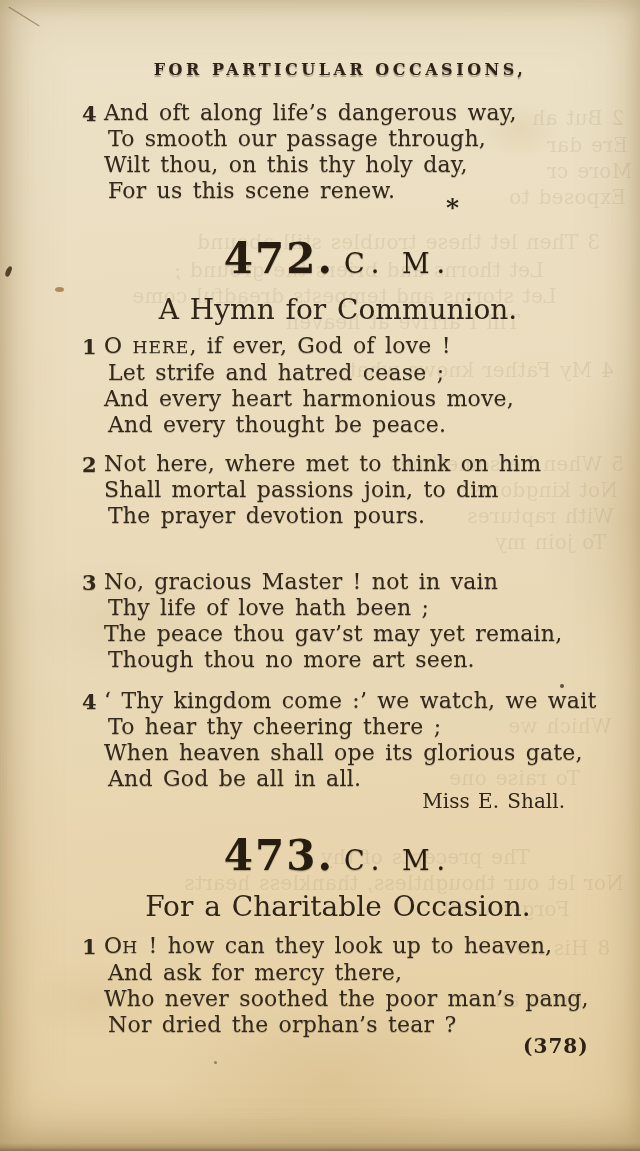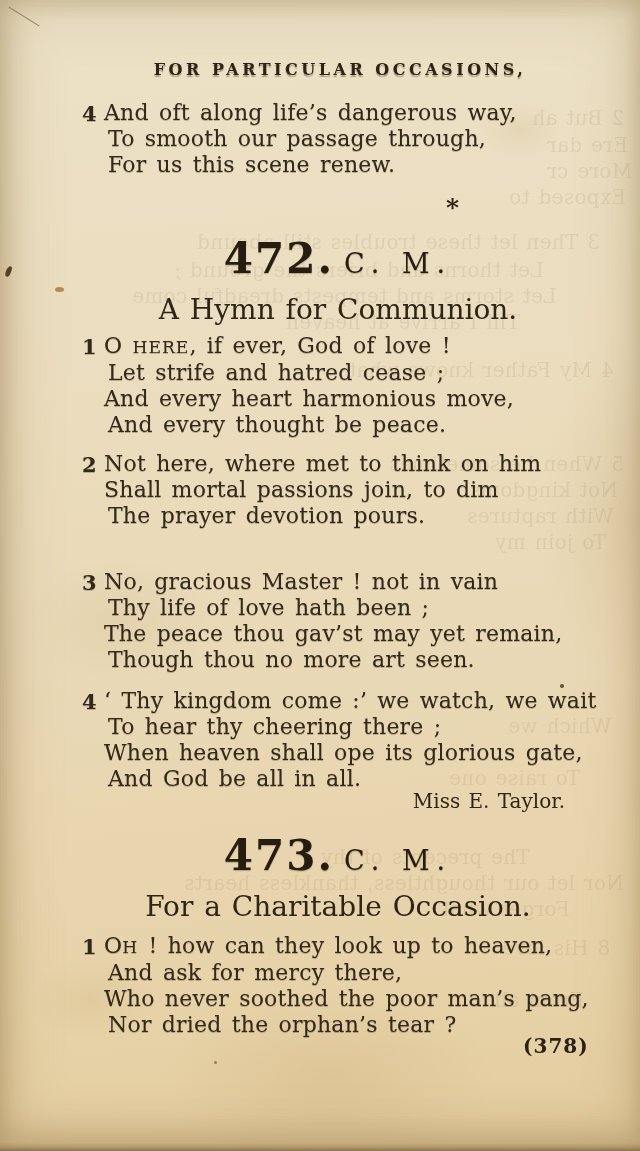--- a/index.html
+++ b/index.html
@@ -109,20 +109,21 @@
       <div class="ghost" style="top: 936px; right: 30px;">8 His love</div>
       <div class="ghost" style="top: 988px; right: 56px;">From all</div>
     </div>
 
   <div class="ink running-header">FOR PARTICULAR OCCASIONS,</div>
 
   <div class="ink stanza" style="top:100px">
       <span class="vnum">4</span>
       <div class="vline">And oft along life’s dangerous way,</div>
       <div class="vline indent">To smooth our passage through,</div>
+      <div class="vline">Wilt thou, on this thy holy day,</div>
       <div class="vline indent">For us this scene renew.</div>
     </div>
 
   <div class="ink fstar">*</div>
 
   <div class="ink hymn-heading" style="top:238px">
     <span class="hymn-number">472.</span><span class="hymn-meter">C. M.</span>
   </div>
   <div class="ink hymn-subtitle" style="top:296px">A Hymn for Communion.</div>
 
@@ -147,21 +148,21 @@
       <div class="vline indent">Though thou no more art seen.</div>
     </div>
   <div class="ink stanza" style="top:688px">
       <span class="vnum">4</span>
       <div class="vline">‘ Thy kingdom come :’ we watch, we wait</div>
       <div class="vline indent">To hear thy cheering there ;</div>
       <div class="vline">When heaven shall ope its glorious gate,</div>
       <div class="vline indent">And God be all in all.</div>
     </div>
 
-  <div class="ink attribution">Miss E. Taylor.</div>
+  <div class="ink attribution">Miss E. Shall.</div>
 
   <div class="ink hymn-heading" style="top:835px">
     <span class="hymn-number">473.</span><span class="hymn-meter">C. M.</span>
   </div>
   <div class="ink hymn-subtitle" style="top:893px">For a Charitable Occasion.</div>
 
   <div class="ink stanza" style="top:933px">
       <span class="vnum">1</span>
       <div class="vline">O<span class="sc">H</span> ! how can they look up to heaven,</div>
       <div class="vline indent">And ask for mercy there,</div>

